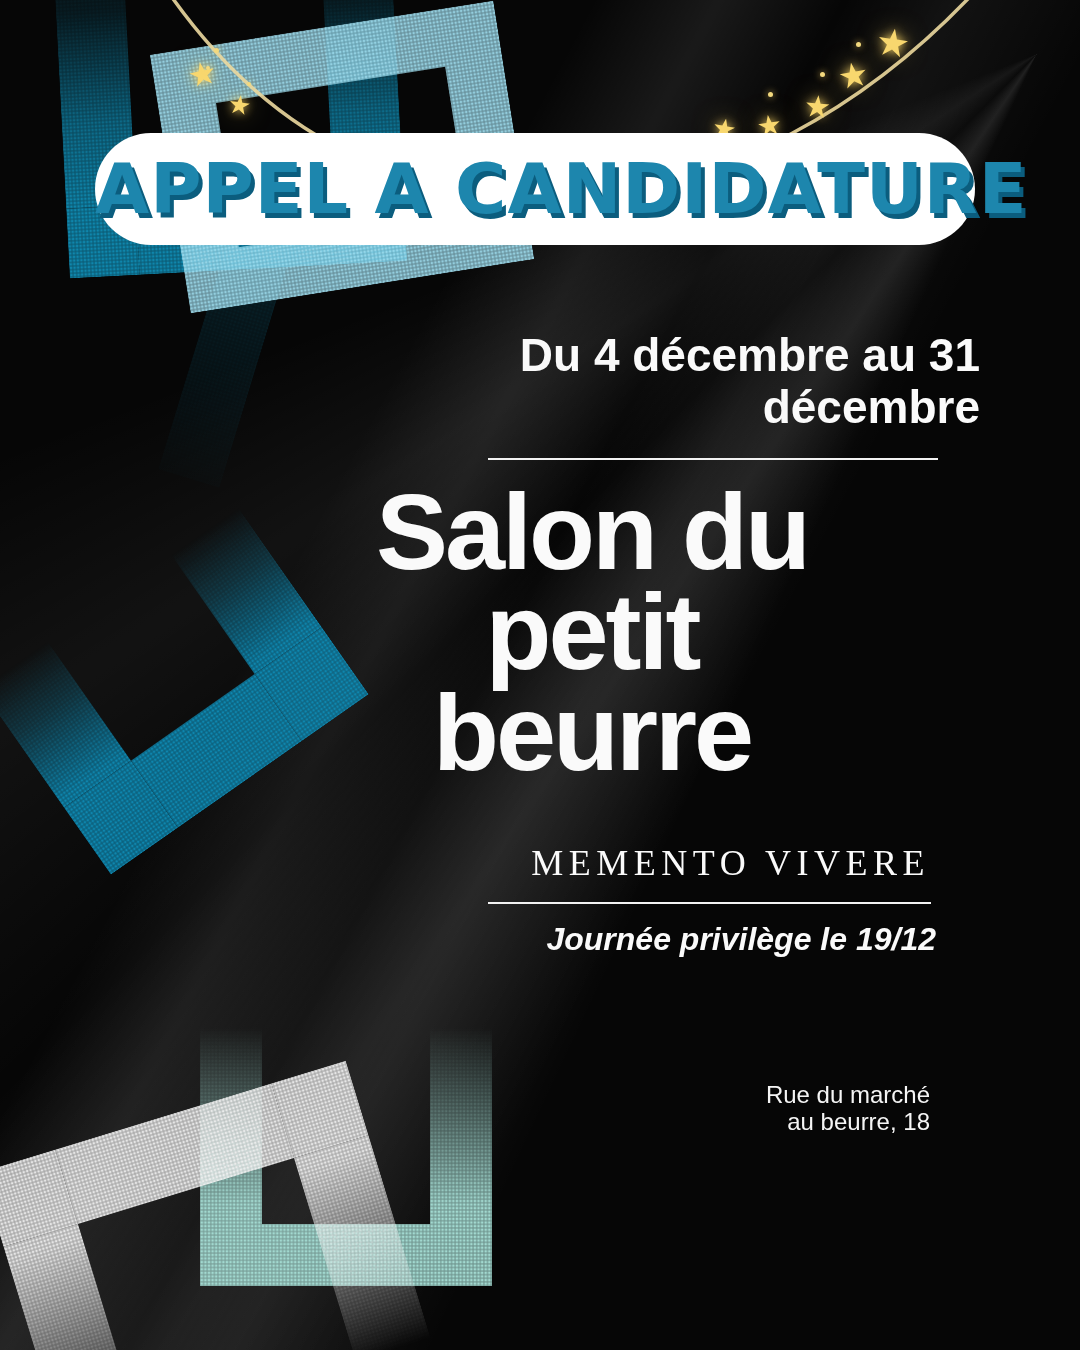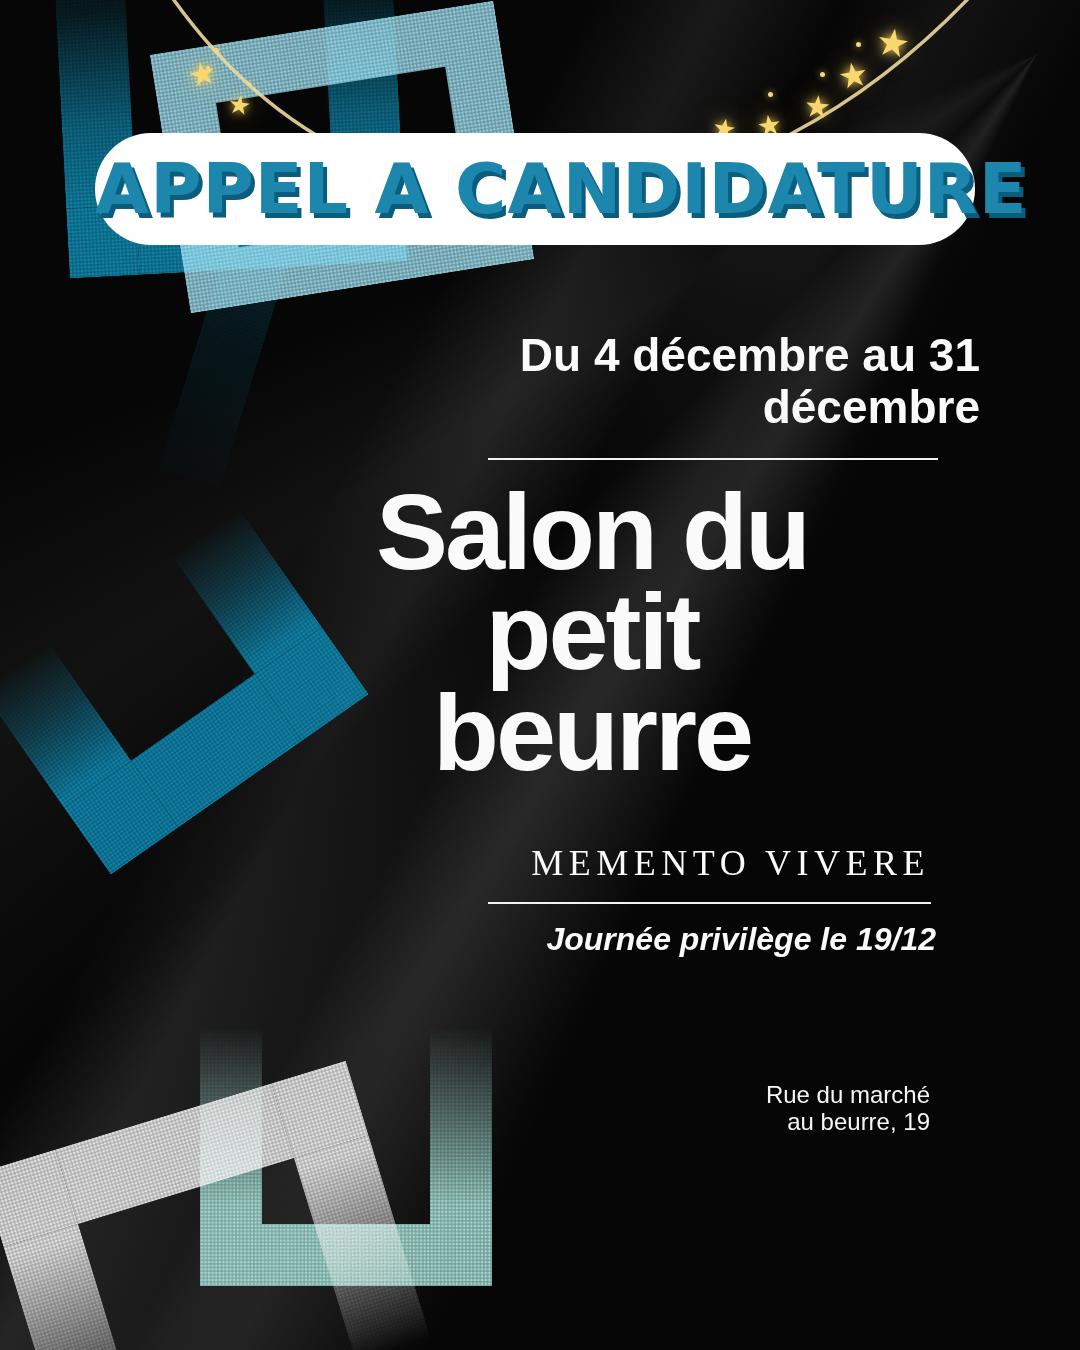--- a/index.html
+++ b/index.html
@@ -111,16 +111,16 @@
   <div class="txt organizer">MEMENTO VIVERE</div>
 
   <div class="rule rule-2"></div>
 
   <div class="txt events">
     <div>Journée privilège le 19/12</div>
   </div>
 
   <div class="txt address">
     <div>Rue du marché</div>
-    <div>au beurre, 19</div>
+    <div>au beurre, 18</div>
   </div>
 
 </div>
 
 </body></html>

